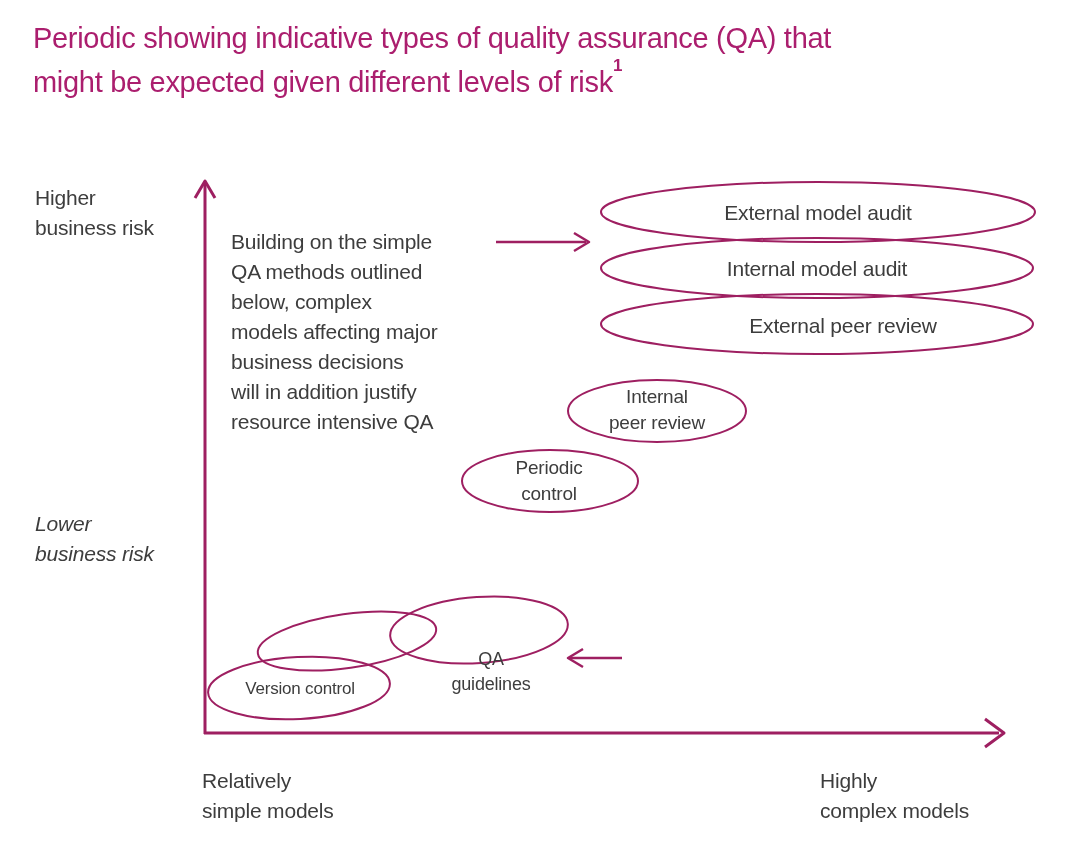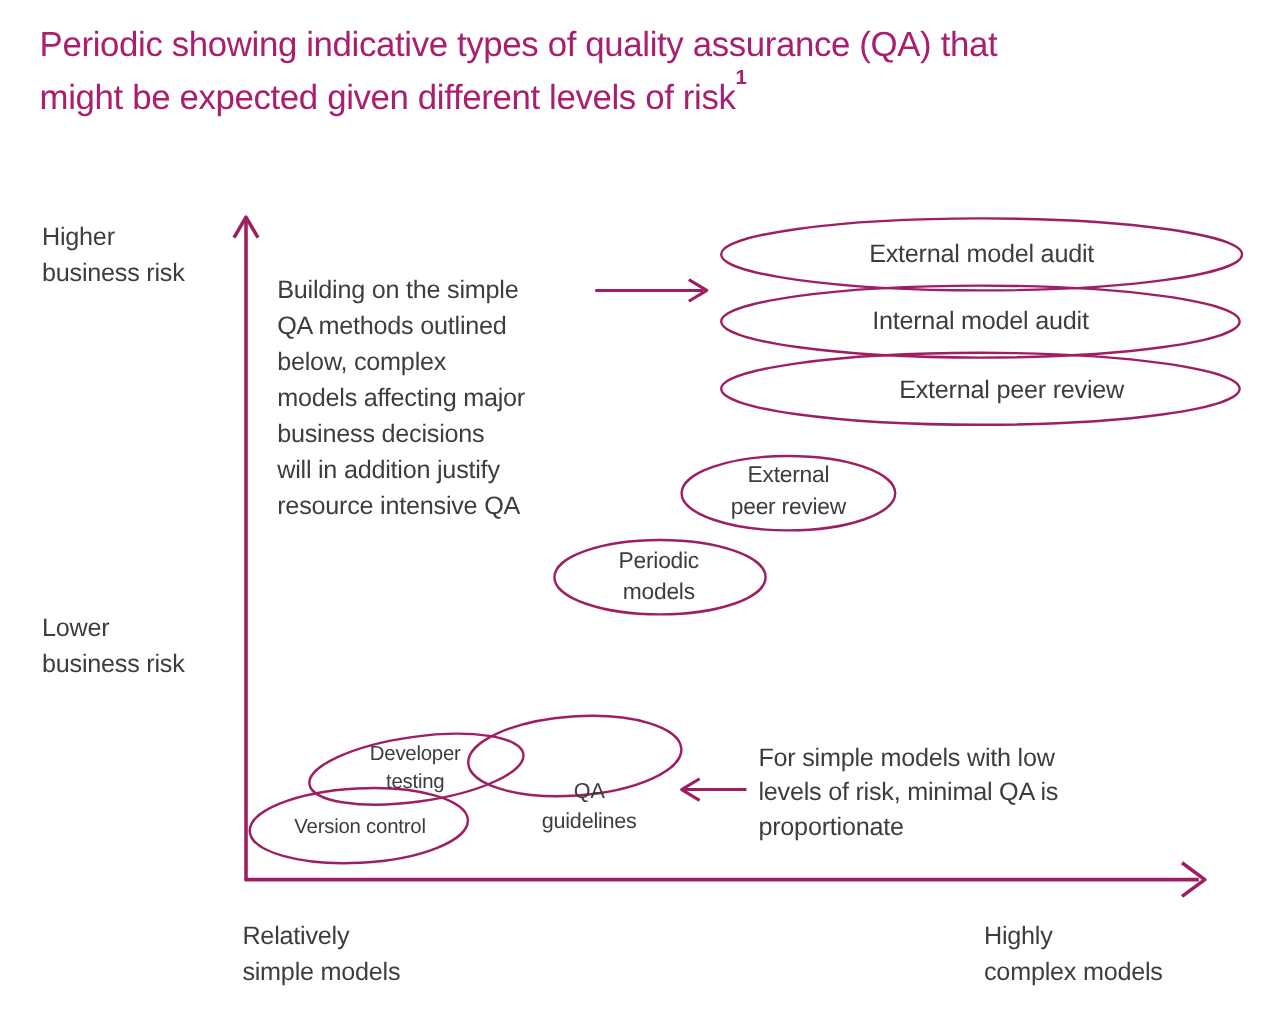--- a/index.html
+++ b/index.html
@@ -110,45 +110,40 @@
       <ellipse cx="817" cy="324" rx="216" ry="30" stroke-width="2"></ellipse>
       <ellipse cx="657" cy="411" rx="89" ry="31" stroke-width="2"></ellipse>
       <ellipse cx="550" cy="481" rx="88" ry="31" stroke-width="2"></ellipse>
       <ellipse cx="347" cy="641" rx="90" ry="27" stroke-width="2" transform="rotate(-8 347 641)"></ellipse>
       <ellipse cx="479" cy="630" rx="89" ry="33" stroke-width="2" transform="rotate(-4 479 630)"></ellipse>
       <ellipse cx="299" cy="688" rx="91" ry="31" stroke-width="2" transform="rotate(-3 299 688)"></ellipse>
     </svg>
 
     <div class="axis-label" style="left:35px; top:183px;">Higher
 business risk</div>
-    <div class="axis-label" style="left:35px; top:509px;">Lower
+    <div class="axis-label" style="left:35px; top:509px;font-style:italic;">Lower
 business risk</div>
     <div class="axis-label" style="left:202px; top:766px;">Relatively
 simple models</div>
     <div class="axis-label" style="left:820px; top:766px;">Highly
 complex models</div>
 
     <div class="note" style="left:231px; top:183px; width:280px;margin-top:44px;">Building on the simple
 QA methods outlined
 below, complex
 models affecting major
 business decisions
 will in addition justify
 resource intensive QA</div>
-    <div class="note" style="left:632px; top:617px; width:320px; line-height:29px;">For simple models with low
-levels of risk, minimal QA is
-proportionate</div>
 
     <div class="label ellipse-label-lg" style="left:817px; top:268px;">Internal model audit</div>
     <div class="label ellipse-label-lg" style="left:818px; top:212px;">External model audit</div>
     <div class="label ellipse-label-lg" style="left:817px; top:325px;margin-left:26px;">External peer review</div>
-    <div class="label ellipse-label-md" style="left:657px; top:410px;">External
+    <div class="label ellipse-label-md" style="left:657px; top:410px;">Internal
 peer review</div>
     <div class="label ellipse-label-md" style="left:549px; top:481px;">Periodic
-models</div>
-    <div class="label ellipse-label-sm" style="left:346px; top:640px;">Developer
-testing</div>
+control</div>
     <div class="label ellipse-label-qa" style="left:491px; top:628px;">QA
 guidelines</div>
     <div class="label ellipse-label-sm" style="left:300px; top:689px;">Version control</div>
 
   </div>
 </div>
 
 </body></html>

